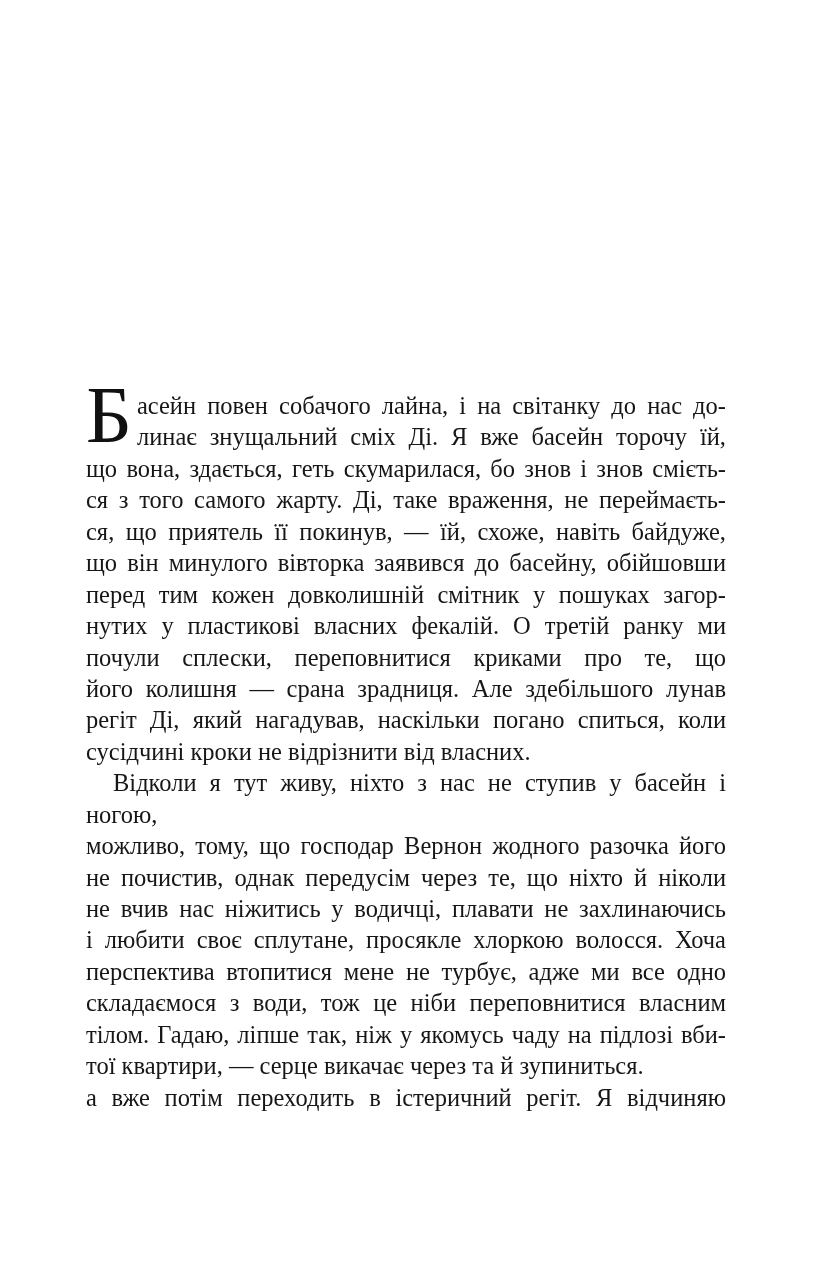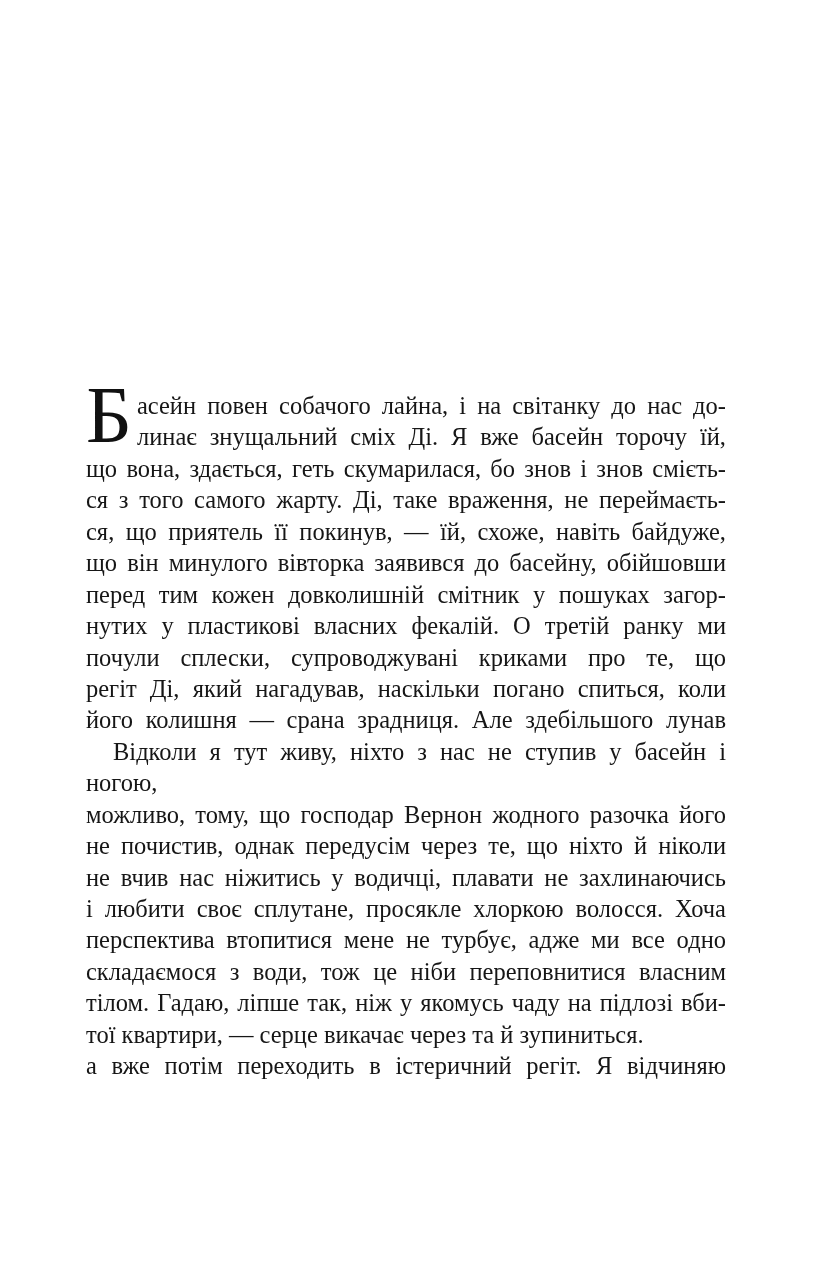--- a/index.html
+++ b/index.html
@@ -58,23 +58,24 @@
     <div class="para">
       <span class="dropcap">Б</span>
       <div class="line">асейн повен собачого лайна, і на світанку до нас до-</div>
       <div class="line">линає знущальний сміх Ді. Я вже басейн торочу їй,</div>
       <div class="line">що вона, здається, геть скумарилася, бо знов і знов смієть-</div>
       <div class="line">ся з того самого жарту. Ді, таке враження, не переймаєть-</div>
       <div class="line">ся, що приятель її покинув, — їй, схоже, навіть байдуже,</div>
       <div class="line">що він минулого вівторка заявився до басейну, обійшовши</div>
       <div class="line">перед тим кожен довколишній смітник у пошуках загор-</div>
       <div class="line">нутих у пластикові власних фекалій. О третій ранку ми</div>
-      <div class="line">почули сплески, супроводжувані криками про те, що</div>
+      <div class="line">почули сплески, переповнитися криками про те, що</div>
+      <div class="line">його колишня — срана зрадниця. Але здебільшого лунав</div>
       <div class="line">регіт Ді, який нагадував, наскільки погано спиться, коли</div>
-      <div class="line">його колишня — срана зрадниця. Але здебільшого лунав</div>
+      <div class="line para-end">сусідчині кроки не відрізнити від власних.</div>
     </div>
 
     <div class="para">
       <div class="line indent">Відколи я тут живу, ніхто з нас не ступив у басейн і ногою,</div>
       <div class="line">можливо, тому, що господар Вернон жодного разочка його</div>
       <div class="line">не почистив, однак передусім через те, що ніхто й ніколи</div>
       <div class="line">не вчив нас ніжитись у водичці, плавати не захлинаючись</div>
       <div class="line">і любити своє сплутане, просякле хлоркою волосся. Хоча</div>
       <div class="line">перспектива втопитися мене не турбує, адже ми все одно</div>
       <div class="line">складаємося з води, тож це ніби переповнитися власним</div>

